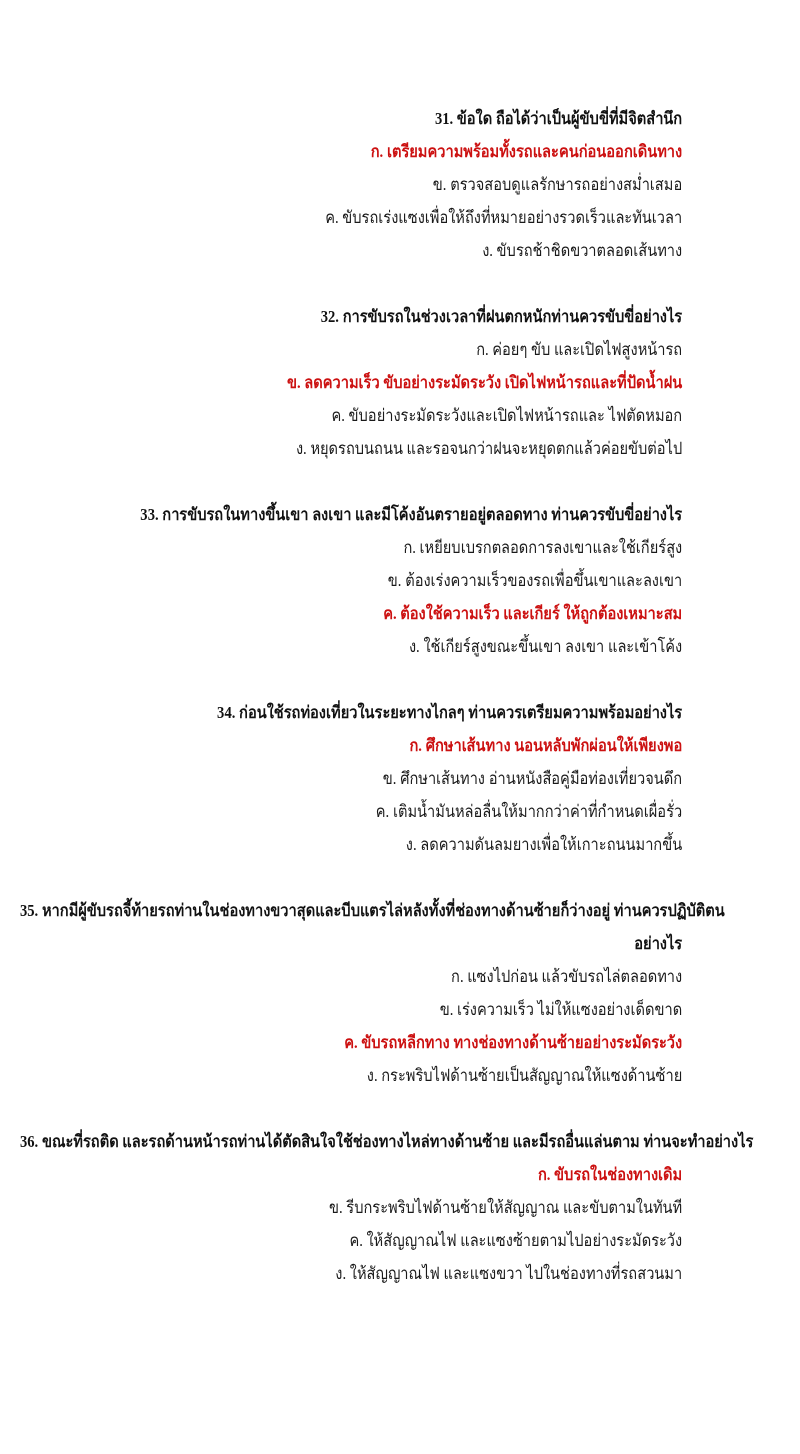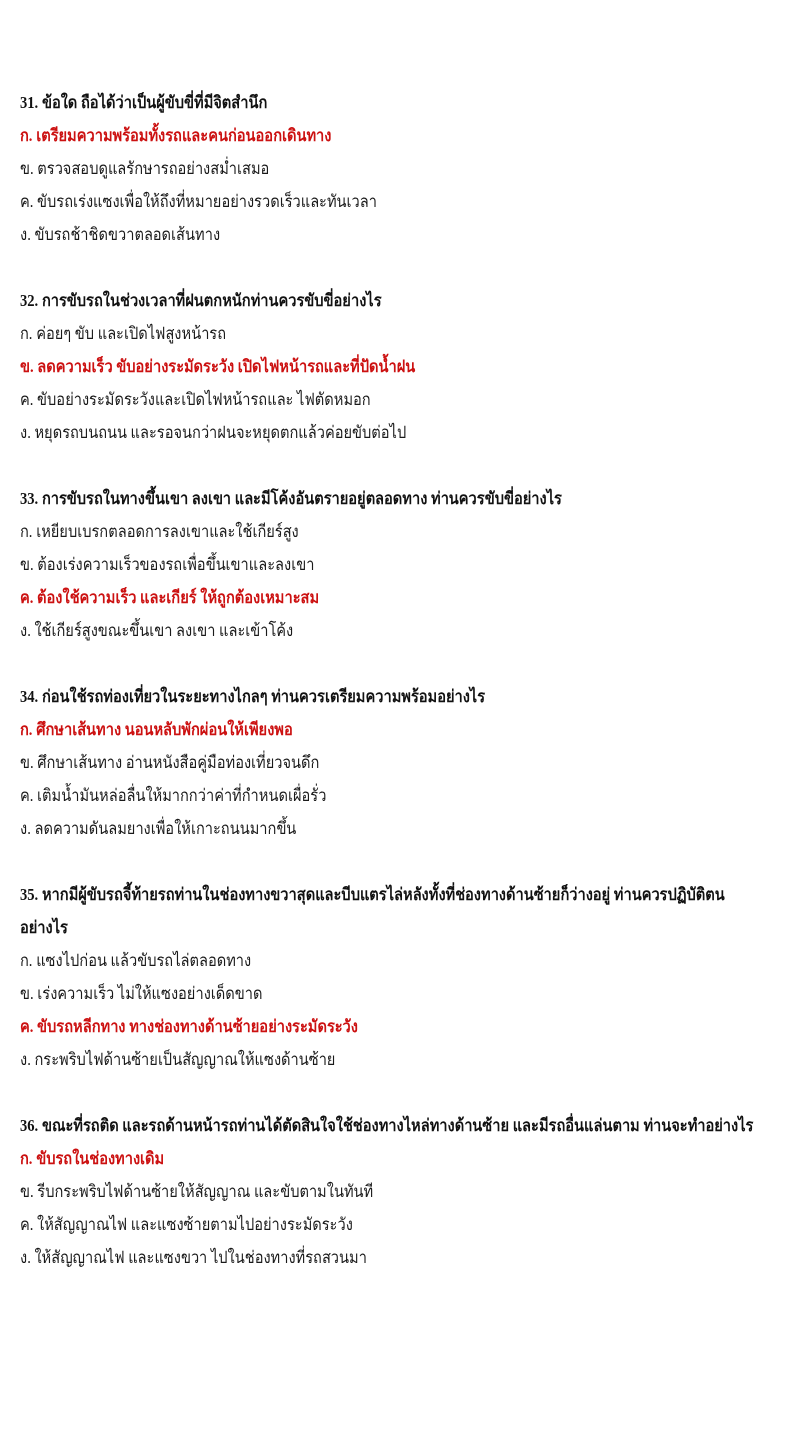--- a/index.html
+++ b/index.html
@@ -15,21 +15,22 @@
       font-family: "Liberation Serif", "DejaVu Serif", serif;
       color: #1a1a1a;
     }
     .page {
       position: absolute;
       left: 20px;
       top: 86px;
       width: 770px;
     }
     .question {
-      margin: 0 0 33px 0;
+      margin: 16px 0 33px 0;
+      text-align: right;
     }
     .line {
       height: 33px;
       line-height: 33px;
       font-size: 17px;
       white-space: nowrap;
       transform: scaleX(0.86);
       transform-origin: left center;
     }
     .q-title {

